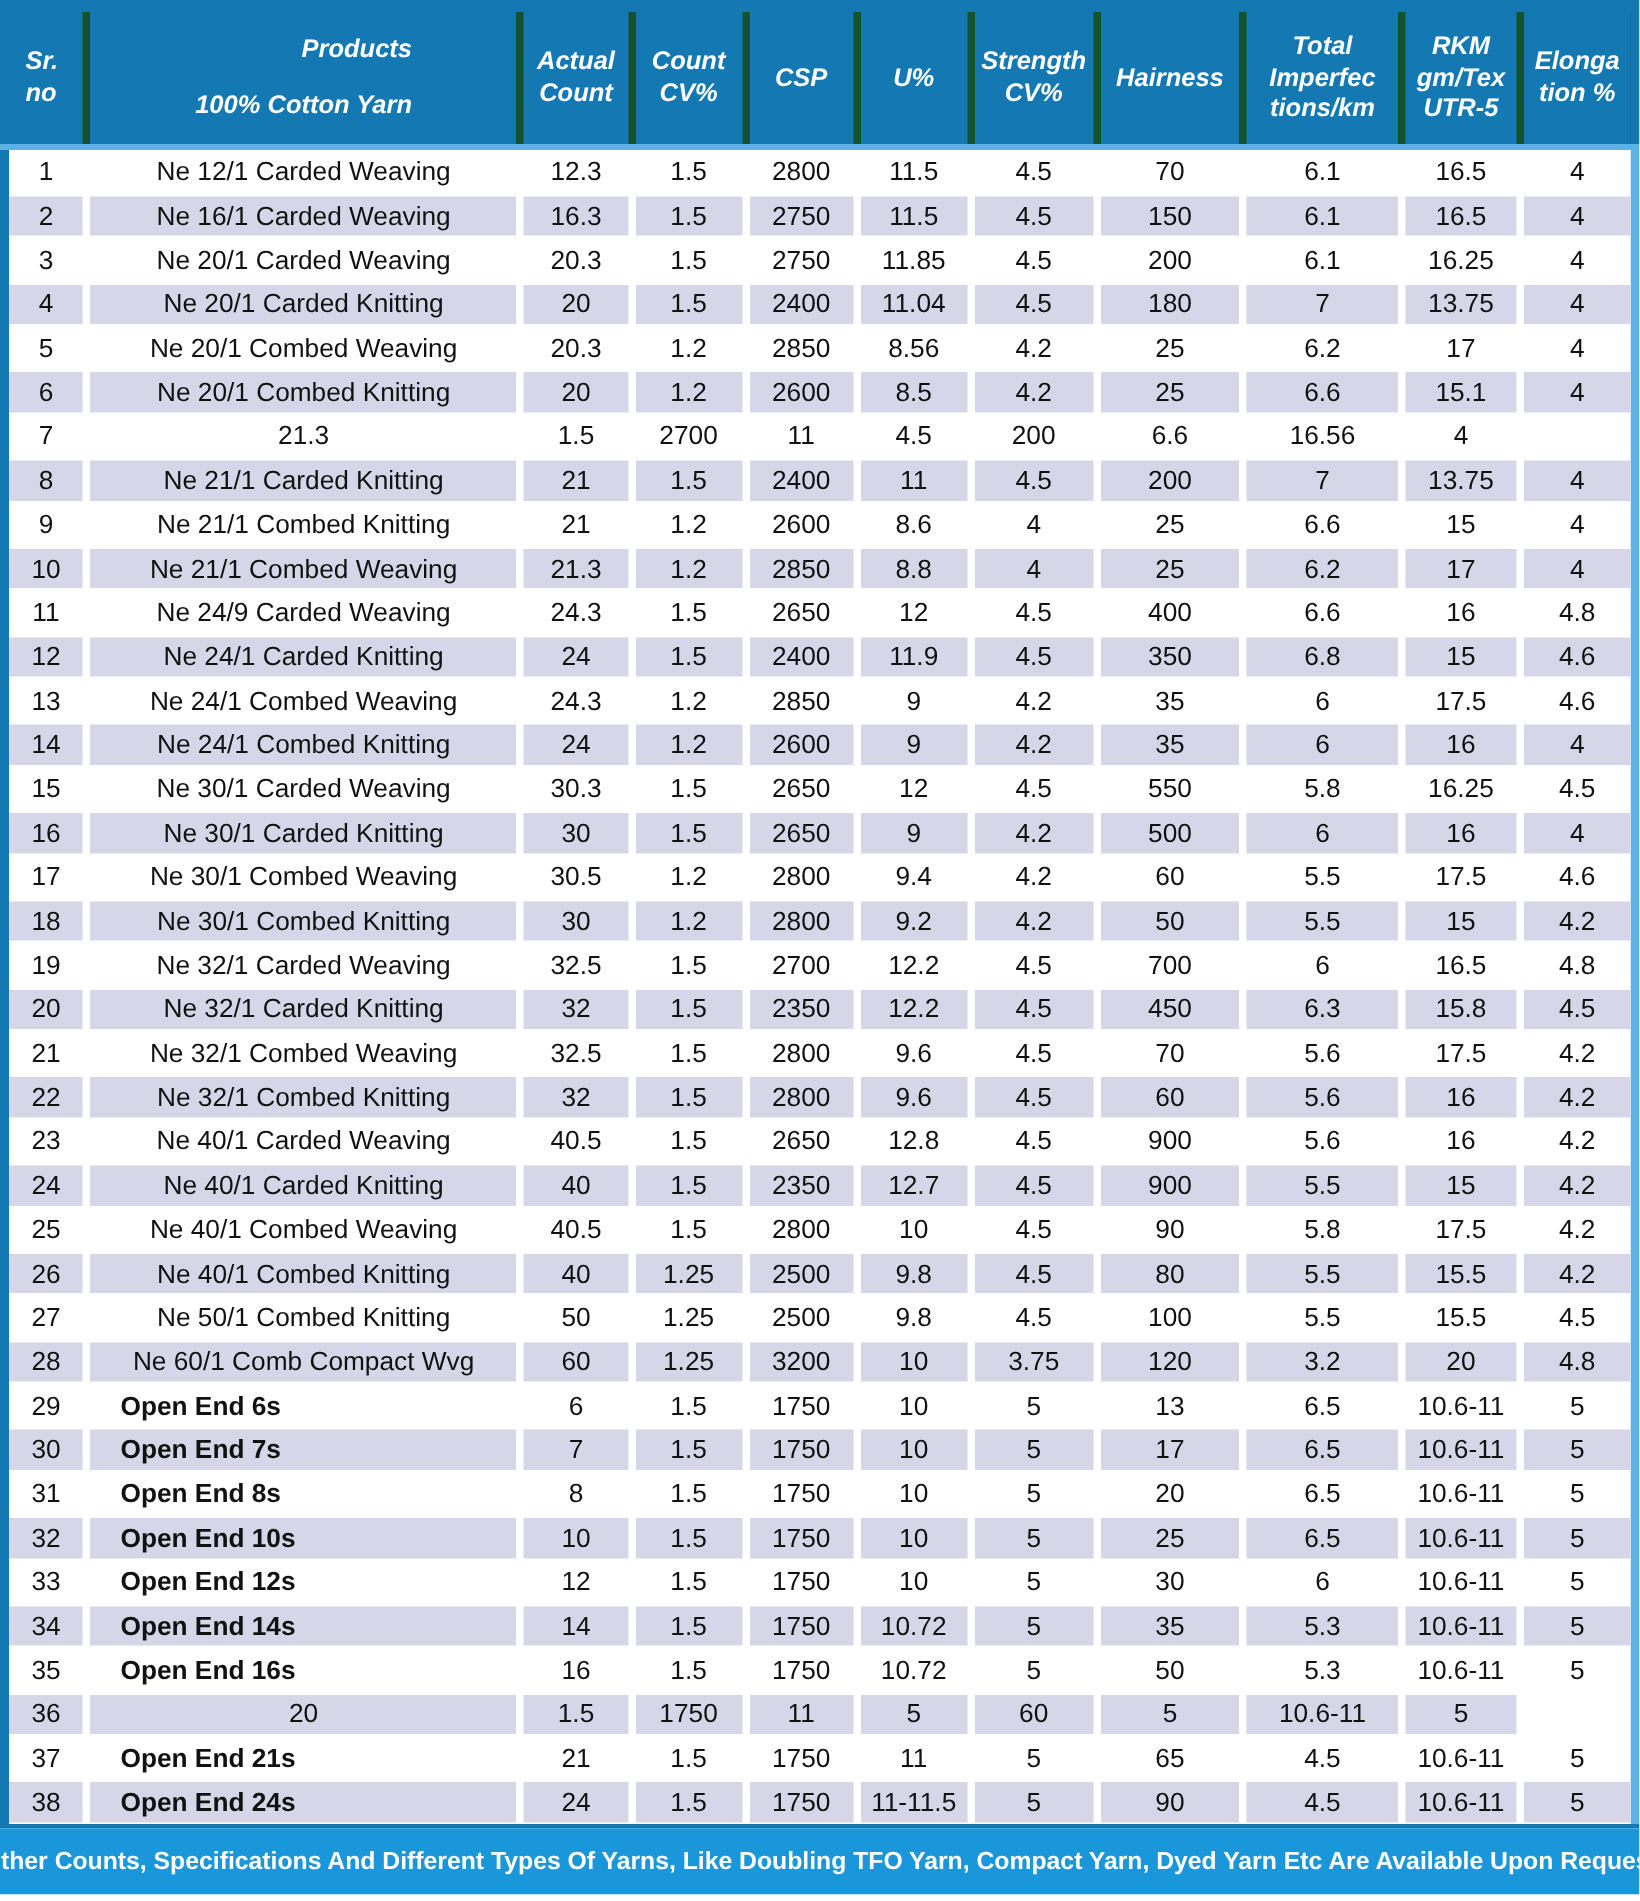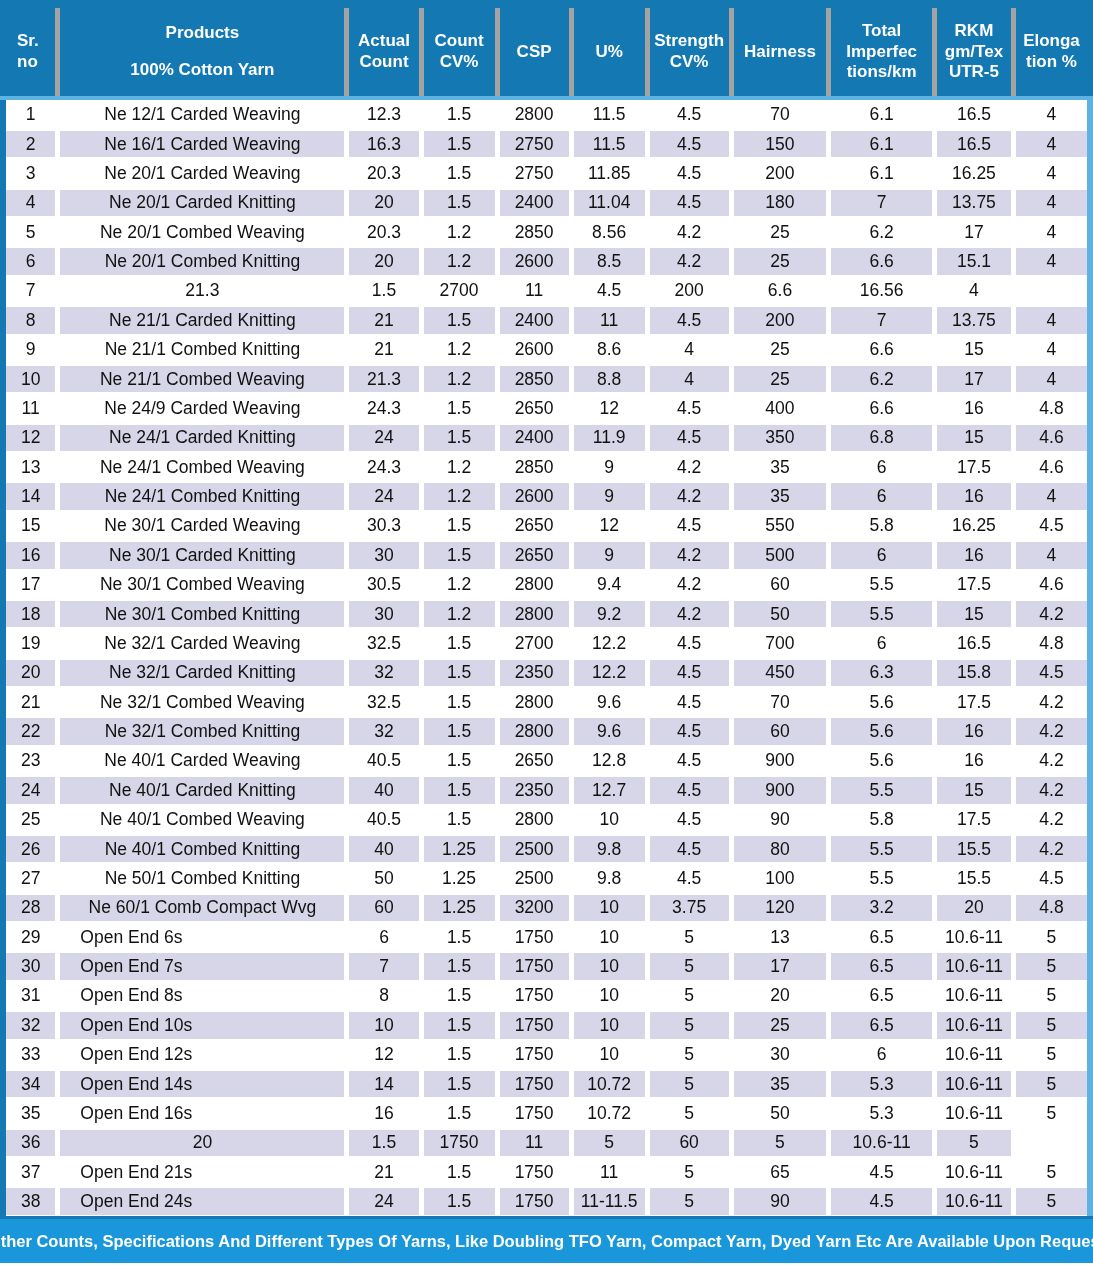--- a/index.html
+++ b/index.html
@@ -14,38 +14,39 @@
   
   .thead{
     background:#1478b3;
     padding:8px 6px 0 6px;
     box-sizing:border-box;
   }
   .header-grid{
     display:grid;
     grid-template-columns:50fr 288fr 70fr 72fr 70fr 72fr 80fr 94fr 102fr 75fr 72fr;
     column-gap:5px;
-    background:#a3a3a3;
+    background:#14532d;
     height:88px;
+    font-style:italic;
   }
   .hcell{
     background:#1478b3;
     color:#fff;
     font-weight:bold;
     font-size:17px;
     line-height:1.22;
     display:flex;
     align-items:center;
     justify-content:center;
     text-align:center;
     white-space:pre-line;
     box-sizing:border-box;
   }
   .hcell.c0{justify-content:flex-start;text-align:left;padding-left:11px;}
-  .hcell.c1{line-height:2.15;}
+  .hcell.c1{line-height:2.15;text-align:right;}
   .header-divider{height:4px;background:#5cb3e3;}
 
   
   .tbody{
     border-left:6px solid #1478b3;
     border-right:6px solid #5cb3e3;
     background:#fff;
     box-sizing:border-box;
   }
   .row{
@@ -60,21 +61,21 @@
   .cell{
     display:flex;
     align-items:center;
     justify-content:center;
     font-size:17.5px;
     color:#111;
     overflow:hidden;
     white-space:nowrap;
   }
   .row.alt .cell{background:#d6d6e8;}
-  .cell.left{justify-content:flex-start;padding-left:20px;}
+  .cell.left{justify-content:flex-start;padding-left:20px;font-weight:bold;}
 
   
   .pre-footer{height:3px;background:#1478b3;}
   .tfoot{
     height:44px;
     background:#1a97da;
     color:#fff;
     font-weight:bold;
     font-size:16.5px;
     display:flex;

